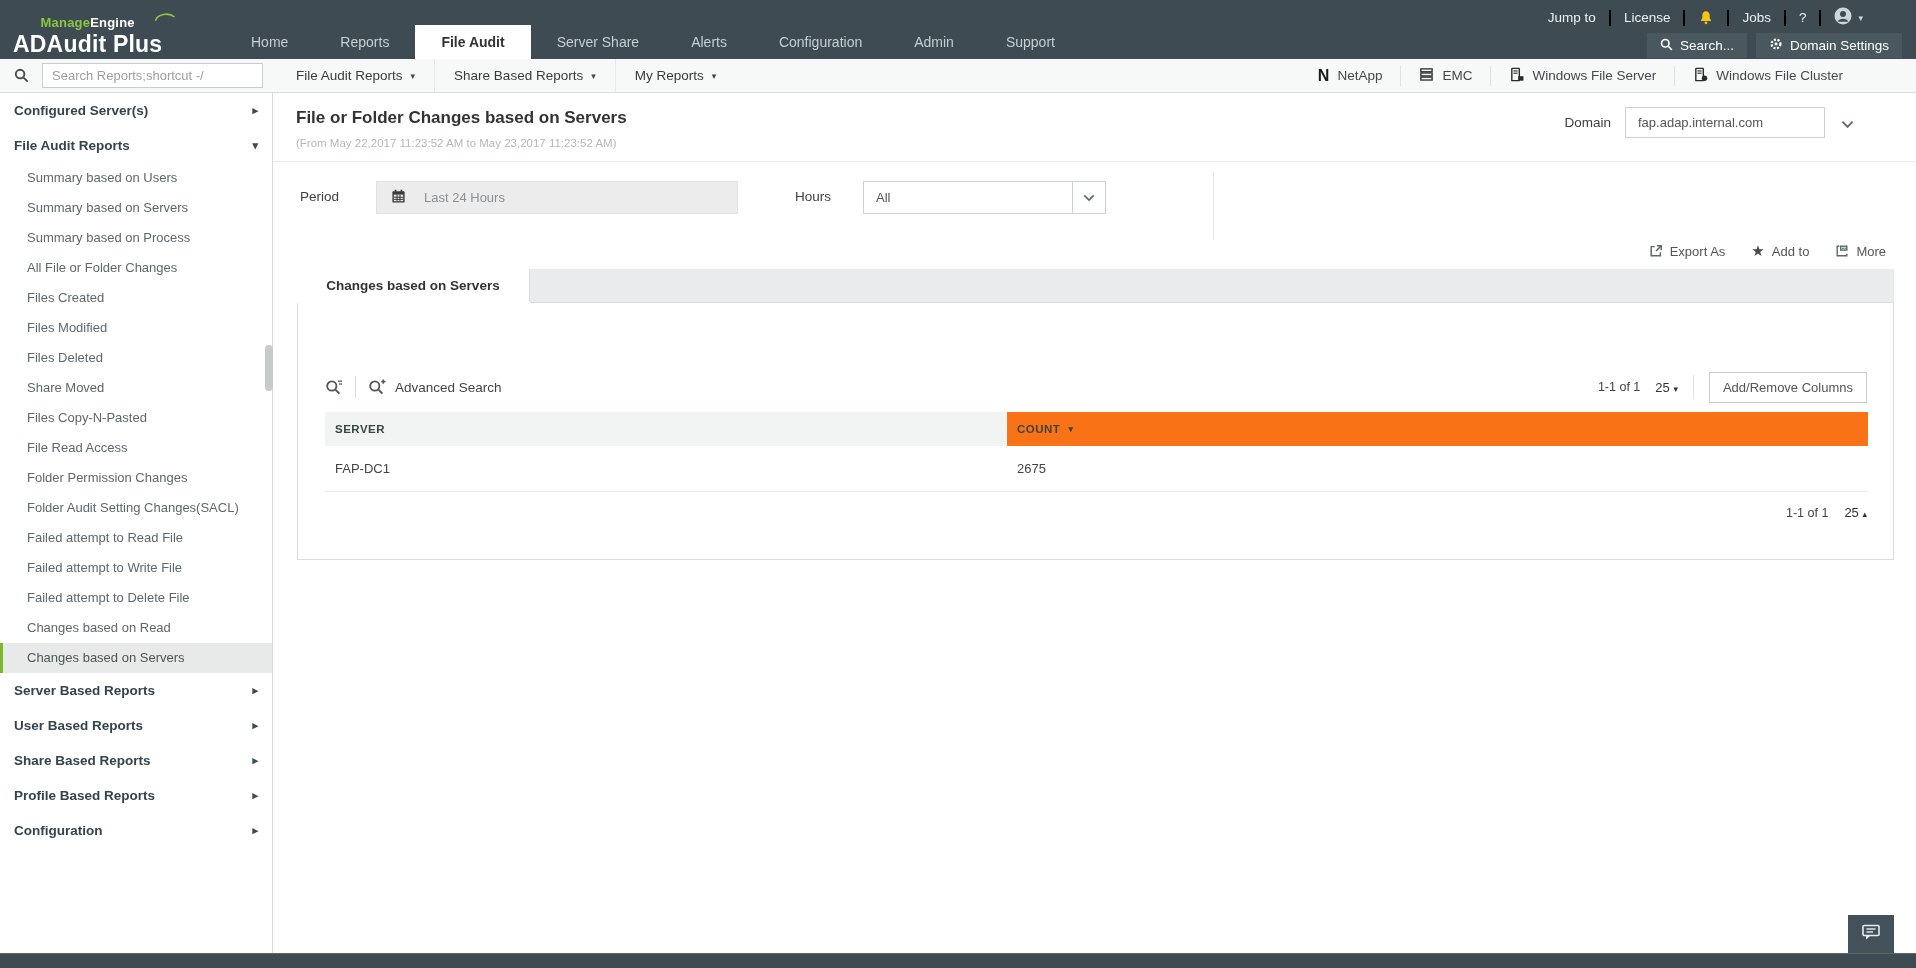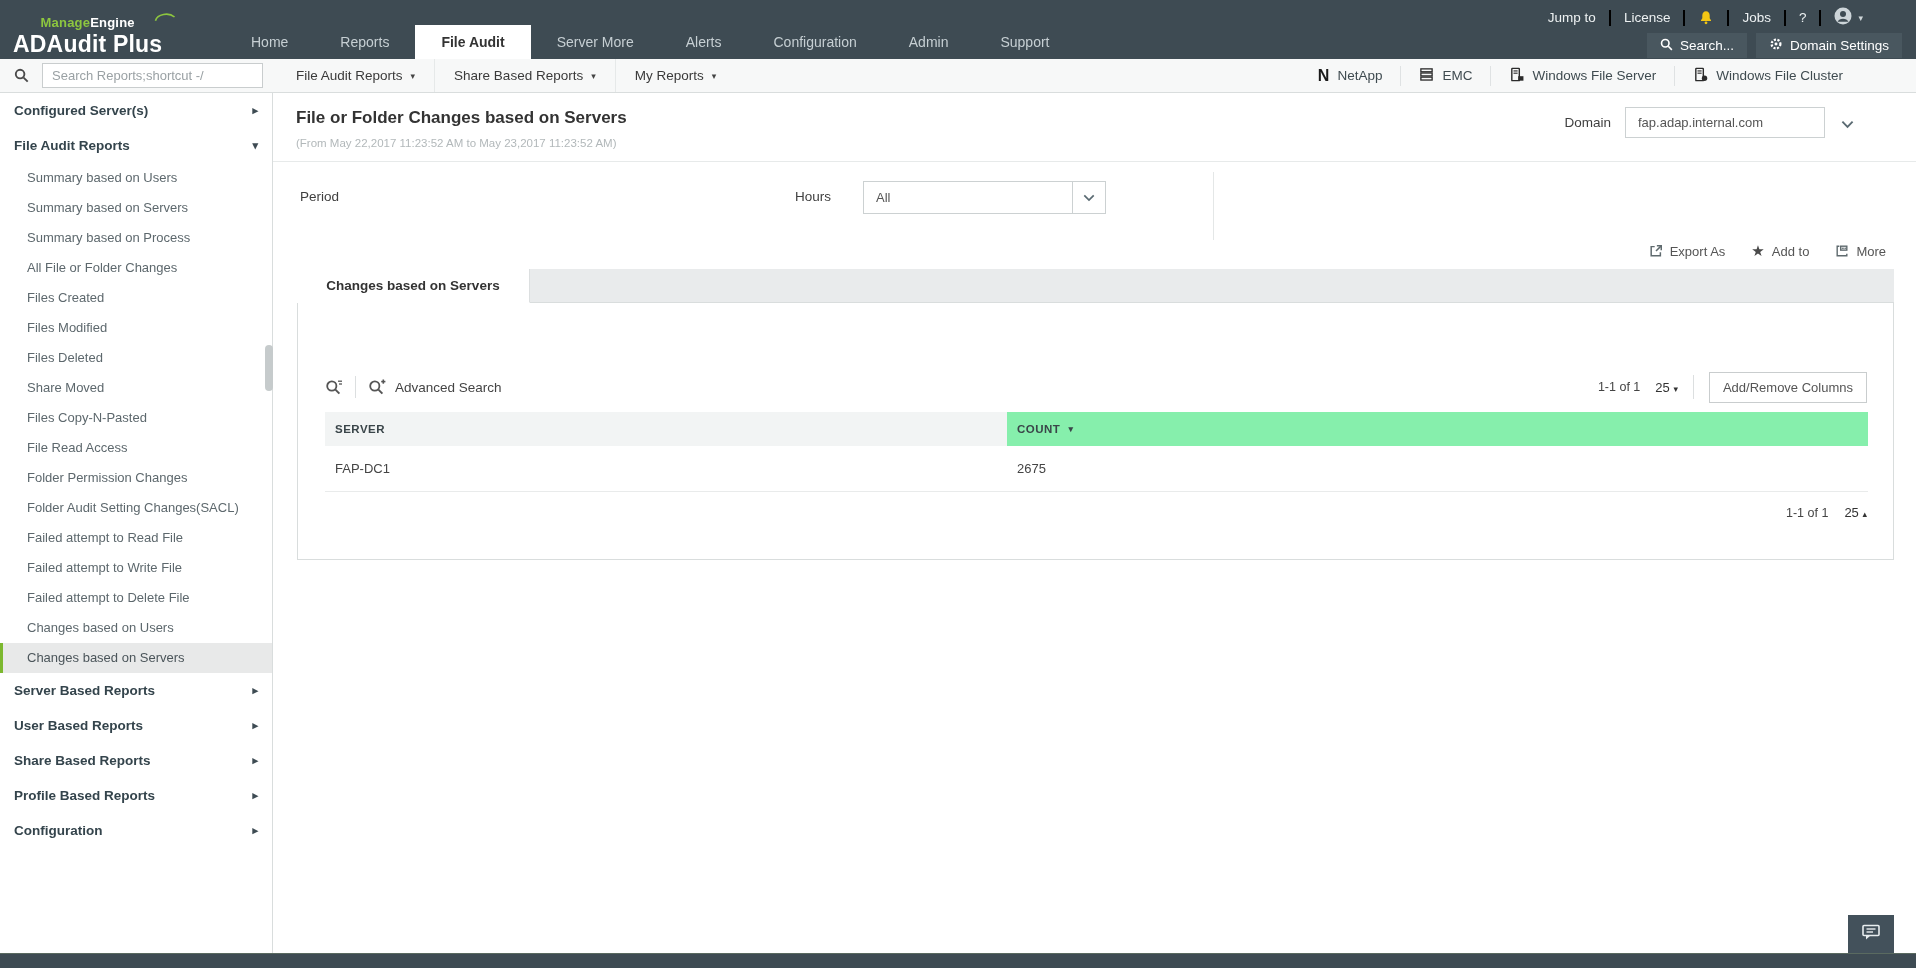--- a/index.html
+++ b/index.html
@@ -97,21 +97,21 @@
   .psize .caret-dn { color:#333; }
   .pt-vdiv { width:1px; height:24px; background:#dcdfe0; }
   .btn-cols { border:1px solid #c9cdce; background:#fff; padding:7px 13px; font-size:13px; color:#555;
     cursor:pointer; font-family:"Liberation Sans",sans-serif; }
 
   .tbl { position:absolute; top:109px; left:27px; right:25px; }
   .thead { display:flex; height:34px; }
   .th { display:flex; align-items:center; padding-left:10px; font-size:11.5px; font-weight:bold;
     color:#3a4549; letter-spacing:.5px; cursor:pointer; }
   .th-server { flex:0 0 682px; background:#f2f4f4; }
-  .th-count { flex:1; background:#86efac; gap:8px; }
+  .th-count { flex:1; background:#f97316; gap:8px; }
   .sort-dn { font-size:9px; color:#3a4549; }
   .trow { display:flex; height:46px; align-items:center; border-bottom:1px solid #e9ebeb;
     font-size:13px; color:#444; }
   .td-server { flex:0 0 682px; padding-left:10px; }
   .td-count { flex:1; padding-left:10px; }
   .panel-pg { position:absolute; top:202px; right:26px; display:flex; align-items:center; gap:16px; }
 
   
   .bottom-bar { position:absolute; left:0; bottom:0; width:1916px; height:15px; background:#3e4b53;
     border-top:1px solid #5a6a60; }
@@ -131,21 +131,21 @@
           </svg>
       </span>
     </div>
     <div class="logo-product">ADAudit Plus</div>
   </div>
 
   <div class="nav">
     <div class="nav-item">Home</div>
     <div class="nav-item">Reports</div>
     <div class="nav-item active">File Audit</div>
-    <div class="nav-item">Server More</div>
+    <div class="nav-item">Server Share</div>
     <div class="nav-item">Alerts</div>
     <div class="nav-item">Configuration</div>
     <div class="nav-item">Admin</div>
     <div class="nav-item">Support</div>
   </div>
 
   <div class="top-links">
     <span class="tl">Jump to</span>
     <span class="tl">License</span>
     <span class="tl">
@@ -269,21 +269,21 @@
   <div class="s-sub">Files Modified</div>
   <div class="s-sub">Files Deleted</div>
   <div class="s-sub">Share Moved</div>
   <div class="s-sub">Files Copy-N-Pasted</div>
   <div class="s-sub">File Read Access</div>
   <div class="s-sub">Folder Permission Changes</div>
   <div class="s-sub">Folder Audit Setting Changes(SACL)</div>
   <div class="s-sub">Failed attempt to Read File</div>
   <div class="s-sub">Failed attempt to Write File</div>
   <div class="s-sub">Failed attempt to Delete File</div>
-  <div class="s-sub">Changes based on Users</div>
+  <div class="s-sub">Changes based on Read</div>
   <div class="s-sub selected">Changes based on Servers</div>
   <div class="s-head">
     <span>Server Based Reports</span>
     <span class="arr">▸</span>
   </div>
   <div class="s-head">
     <span>User Based Reports</span>
     <span class="arr">▸</span>
   </div>
   <div class="s-head">
@@ -314,20 +314,35 @@
       <span class="domain-caret">
         <svg width="13" height="9" viewBox="0 0 14 9">
             <polyline points="1.5,1.5 7,7 12.5,1.5" fill="none" stroke="#5a6a72" stroke-width="2"></polyline>
           </svg>
       </span>
     </div>
   </div>
 
   <div class="filter-bar">
     <span class="f-label" style="left:27px">Period</span>
+    <div class="period-field">
+      <span class="cal">
+        <svg width="15" height="15" viewBox="0 0 16 16">
+            <rect x="1.5" y="2.5" width="13" height="12" rx="1" fill="#3c3c3c"></rect>
+            <rect x="4" y="0.8" width="1.8" height="3" fill="#3c3c3c"></rect>
+            <rect x="10.2" y="0.8" width="1.8" height="3" fill="#3c3c3c"></rect>
+            <rect x="3" y="6" width="10" height="7" fill="#ececec"></rect>
+            <rect x="3" y="8.2" width="10" height="1.1" fill="#3c3c3c"></rect>
+            <rect x="3" y="10.5" width="10" height="1.1" fill="#3c3c3c"></rect>
+            <rect x="5.9" y="6" width="1.1" height="7" fill="#3c3c3c"></rect>
+            <rect x="9" y="6" width="1.1" height="7" fill="#3c3c3c"></rect>
+          </svg>
+      </span>
+      <span class="pv">Last 24 Hours</span>
+    </div>
     <span class="f-label" style="left:522px">Hours</span>
     <div class="hours-select">
       <span class="hv">All</span>
       <span class="hcar">
         <svg width="12" height="8" viewBox="0 0 14 9">
             <polyline points="1.5,1.5 7,7 12.5,1.5" fill="none" stroke="#5a6a72" stroke-width="2"></polyline>
           </svg>
       </span>
     </div>
     <div class="v-div"></div>

